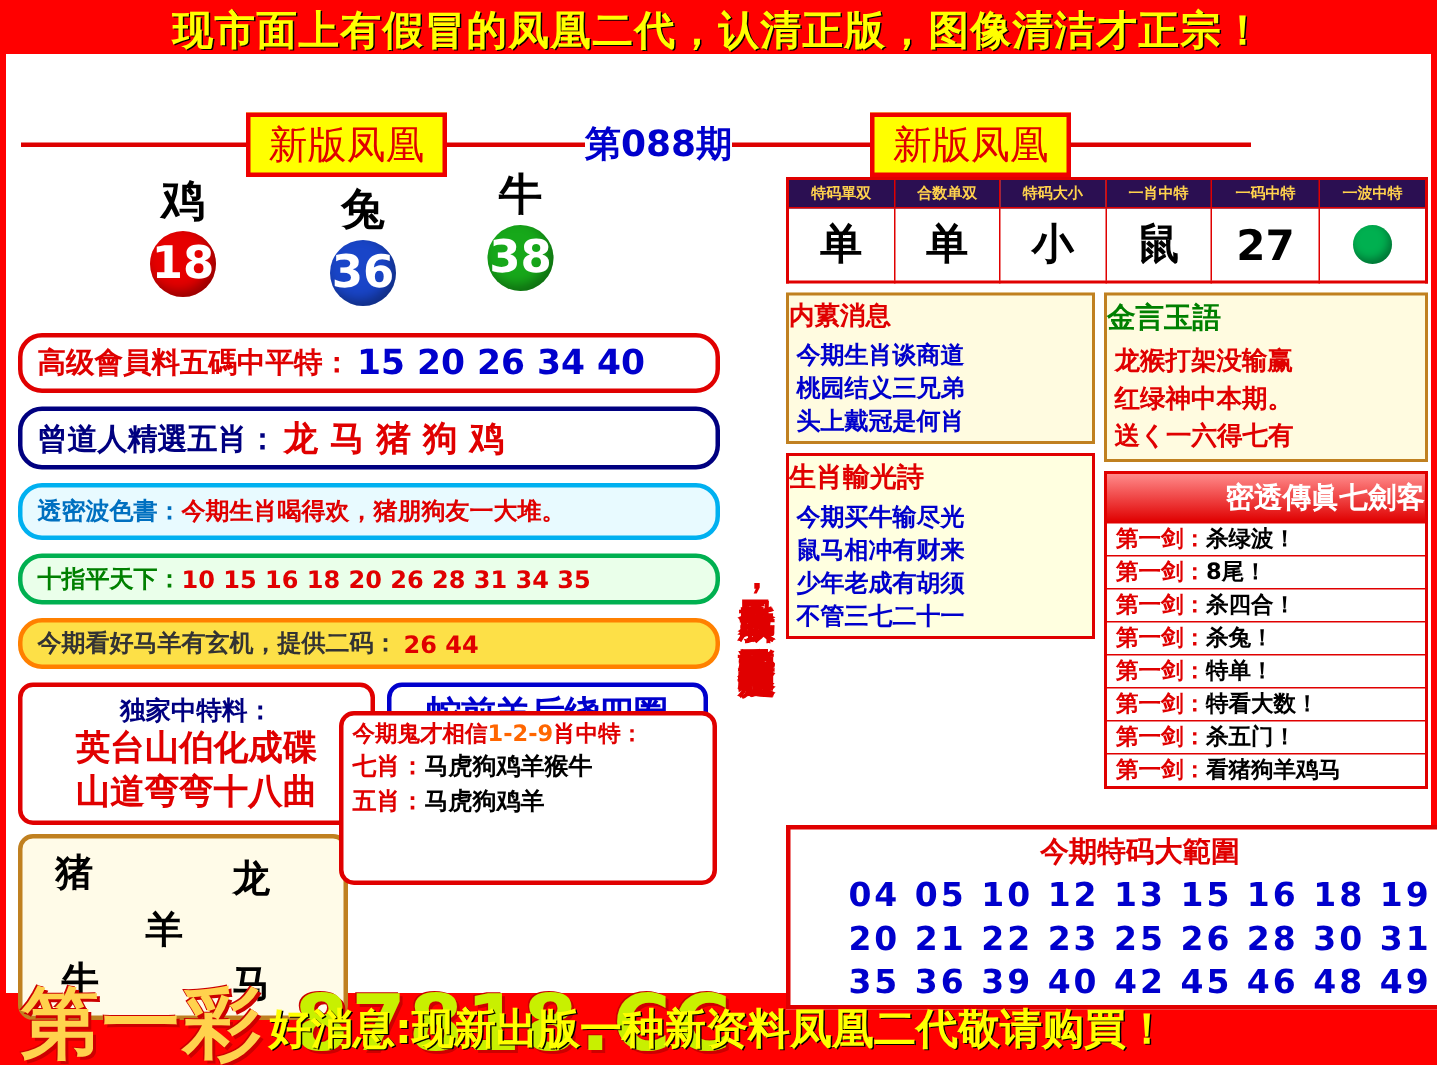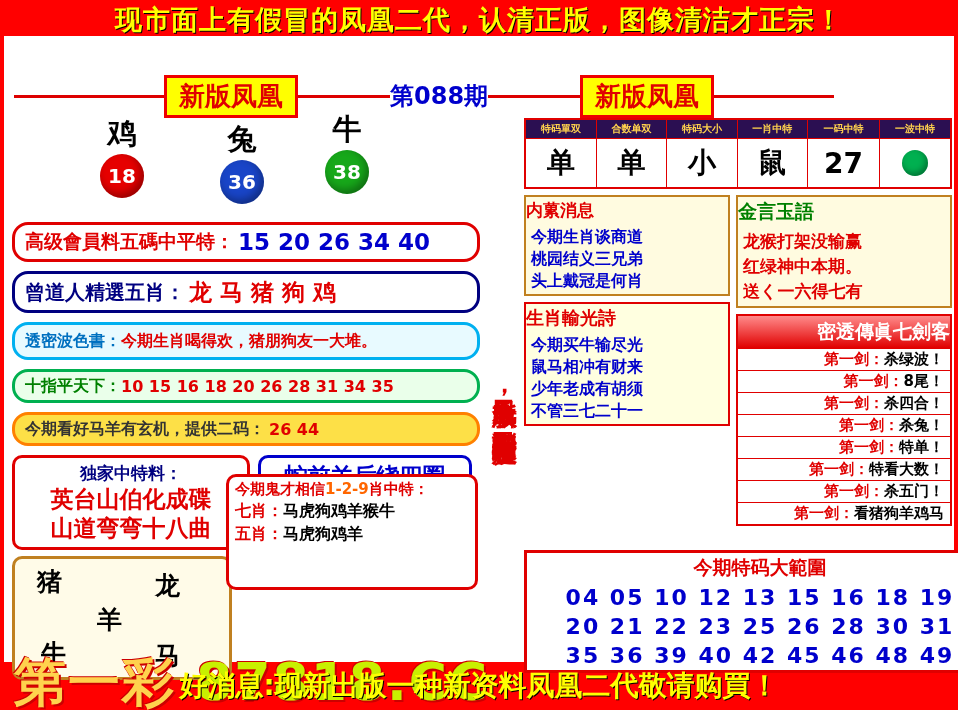--- a/index.html
+++ b/index.html
@@ -28,40 +28,40 @@
     white-space:nowrap;
   }
   
   .hdr{
     position:absolute;left:10px;top:42px;width:938px;height:36px;
     display:flex;align-items:center;
   }
   .hdr .rule{flex:0 0 auto;height:3px;background:#d00;}
   .badge{
     border:3px solid #e00;background:#ffff00;
-    color:#e00000;font-weight:bold;font-size:26px;
+    color:#e00000;font-weight:normal;font-size:26px;
     padding:1px 12px;white-space:nowrap;
   }
   .issue{
     color:#0000cc;font-weight:bold;font-size:24px;white-space:nowrap;
   }
   
   .left{
     position:absolute;left:8px;top:82px;width:468px;
   }
   .zodiac-row{
     position:relative;height:104px;
   }
   .zitem{position:absolute;text-align:center;width:120px;}
   .zitem .zname{
     font-size:29px;font-weight:bold;color:#000;line-height:30px;
   }
   .ball{
     width:44px;height:44px;border-radius:50%;
-    margin:6px auto 4px;color:#fff;font-weight:bold;font-size:20px;
+    margin:6px auto 4px;color:#fff;font-weight:bold;font-size:30px;
     line-height:44px;text-align:center;
     box-shadow:inset -3px -4px 8px rgba(0,0,0,.35);
   }
   .ball.red{background:#e60000;}
   .ball.blue{background:#1945c8;}
   .ball.green{background:#17a81a;}
 
   .rowbox{
     border-radius:16px;background:#fff;margin-bottom:9px;
     display:flex;align-items:center;padding:4px 10px;box-sizing:border-box;
@@ -156,21 +156,21 @@
   .p-bose .pn-title{color:#000080;font-size:18px;}
   .p-bose .pn-body div{color:#0000cc;}
 
   .p-mitou{width:216px;margin-top:6px;border-color:#e00000;background:#fff;}
   .p-mitou .mt-hd{
     background:linear-gradient(#ff8a8a,#e00000);color:#fff;text-align:right;
     font-weight:bold;font-size:19px;padding:3px 0;white-space:nowrap;
   }
   .p-mitou .mrow{
     border-top:1px solid #e00000;font-size:15px;font-weight:bold;color:#000;
-    padding:1px 6px;white-space:nowrap;line-height:19px;text-align:right;
+    padding:1px 6px;white-space:nowrap;line-height:19px;
   }
   .p-mitou .mrow b{color:#e00000;}
 
   .p-range{
     position:absolute;left:520px;top:514px;width:472px;
     border:3px solid #e00000;background:#fff;box-sizing:border-box;
   }
   .p-range .rhd{
     text-align:center;color:#e00000;font-weight:bold;font-size:19px;padding:2px 0;
   }

